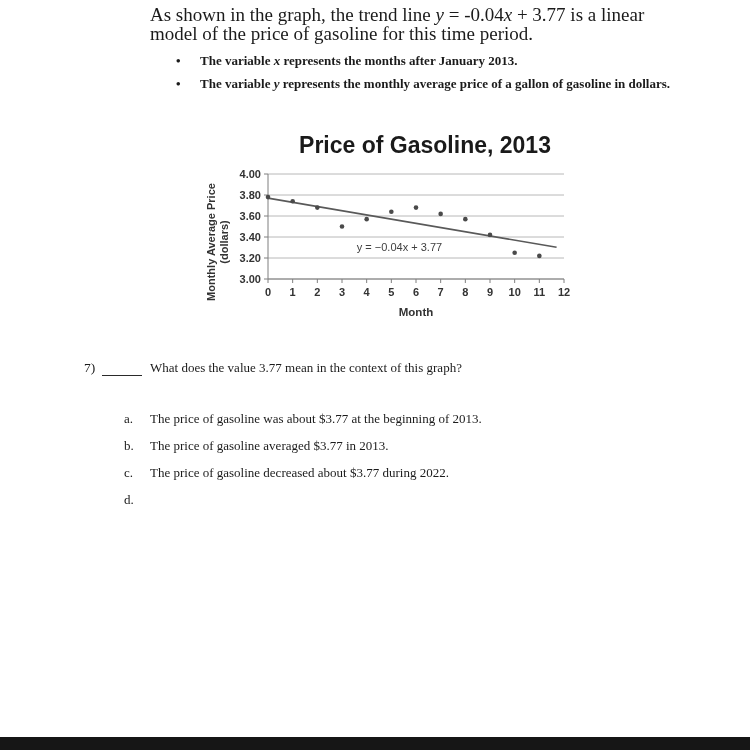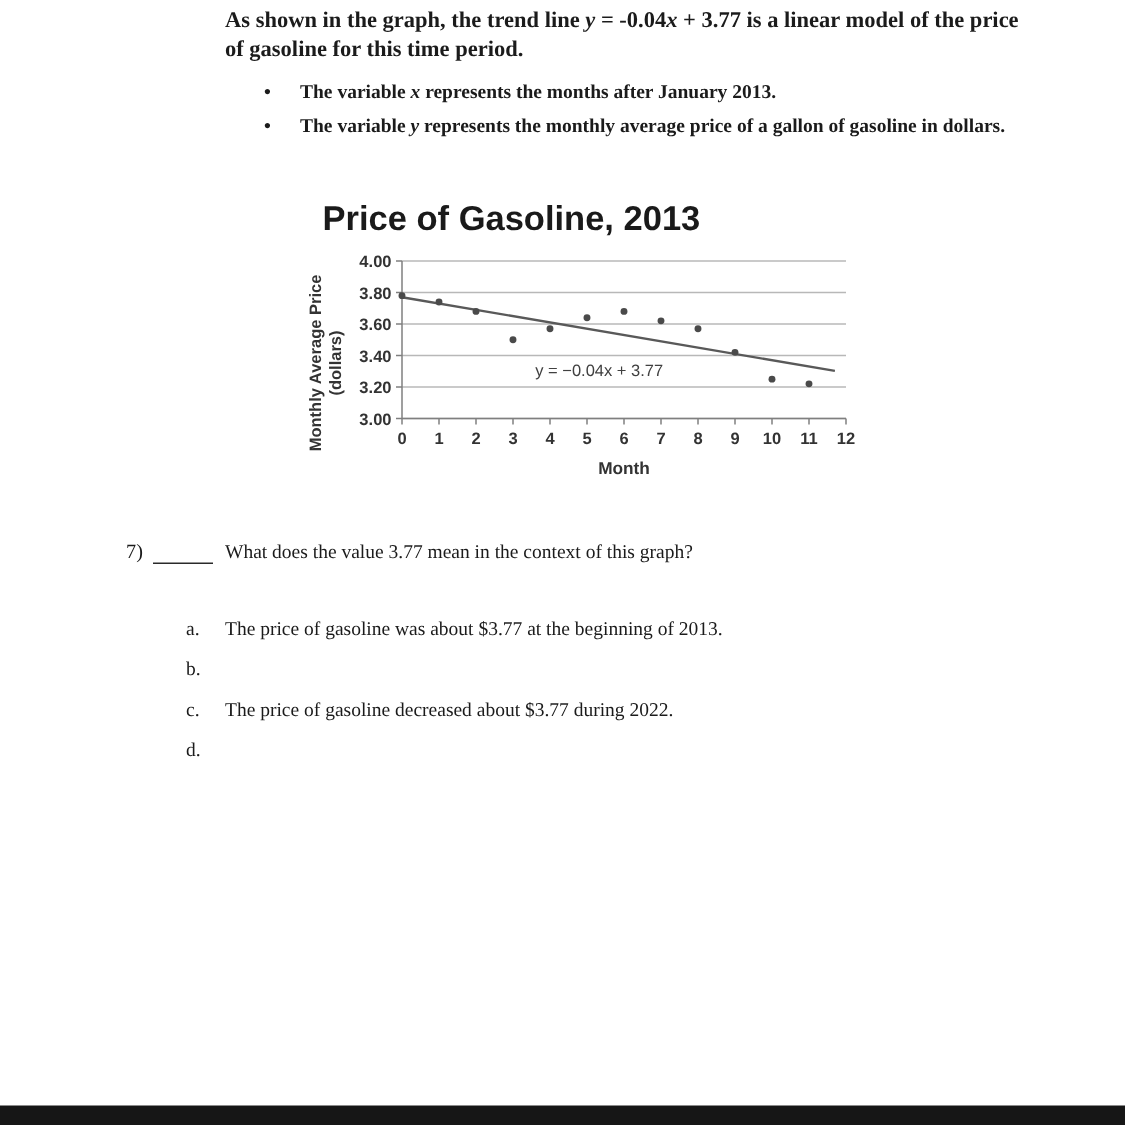--- a/index.html
+++ b/index.html
@@ -1,32 +1,32 @@
 <!DOCTYPE html>
 <html><head>
 <meta charset="utf-8">
 <style>
   html,body{margin:0;padding:0;background:#fff;}
   .page{position:relative;width:750px;height:750px;background:#ffffff;overflow:hidden;
         font-family:"Liberation Serif","DejaVu Serif",serif;color:#1b1b1b;}
 
   
-  .intro{position:absolute;left:150px;top:5px;width:542px;font-size:15px;line-height:19px;font-weight:bold;}
+  .intro{position:absolute;left:150px;top:5px;width:542px;font-size:19px;line-height:19px;font-weight:normal;}
   .var{font-style:italic;}
 
   
   .bullets{position:absolute;left:176px;top:52px;width:516px;font-size:13px;line-height:18px;font-weight:bold;}
   .bullet-item{display:flex;margin-bottom:5px;}
   .bullet-marker{width:24px;flex:0 0 24px;}
   .bullet-text{width:492px;}
 
   
   .chart{position:absolute;left:195px;top:132px;width:440px;height:215px;
          font-family:"Liberation Sans","DejaVu Sans",sans-serif;}
-  .chart-title{position:absolute;left:20px;top:0;width:420px;text-align:left;
+  .chart-title{position:absolute;left:20px;top:0;width:420px;text-align:center;
                font-size:23px;font-weight:bold;color:#1a1a1a;}
   .y-axis-title{position:absolute;left:-55px;top:95px;width:160px;height:30px;
                 transform:rotate(-90deg);text-align:center;font-size:11px;font-weight:bold;
                 line-height:13px;color:#333;}
   .plot-svg{position:absolute;left:28px;top:34px;}
   .tick{font-family:"Liberation Sans","DejaVu Sans",sans-serif;font-size:11px;font-weight:bold;fill:#333;}
   .xlabel{font-family:"Liberation Sans","DejaVu Sans",sans-serif;font-size:11.5px;font-weight:bold;fill:#333;}
   .annot{font-family:"Liberation Sans","DejaVu Sans",sans-serif;font-size:11px;fill:#404040;}
 
   
@@ -135,20 +135,21 @@
   <div class="answer-blank"></div>
   <div class="question-text">What does the value 3.77 mean in the context of this graph?</div>
 
   <div class="choices">
     <div class="choice">
       <span class="choice-letter">a.</span>
       <span class="choice-text">The price of gasoline was about $3.77 at the beginning of 2013.</span>
     </div>
     <div class="choice">
       <span class="choice-letter">b.</span>
+      <span class="choice-text">The price of gasoline averaged $3.77 in 2013.</span>
     </div>
     <div class="choice">
       <span class="choice-letter">c.</span>
       <span class="choice-text">The price of gasoline decreased about $3.77 during 2022.</span>
     </div>
     <div class="choice">
       <span class="choice-letter">d.</span>
     </div>
   </div>
 

